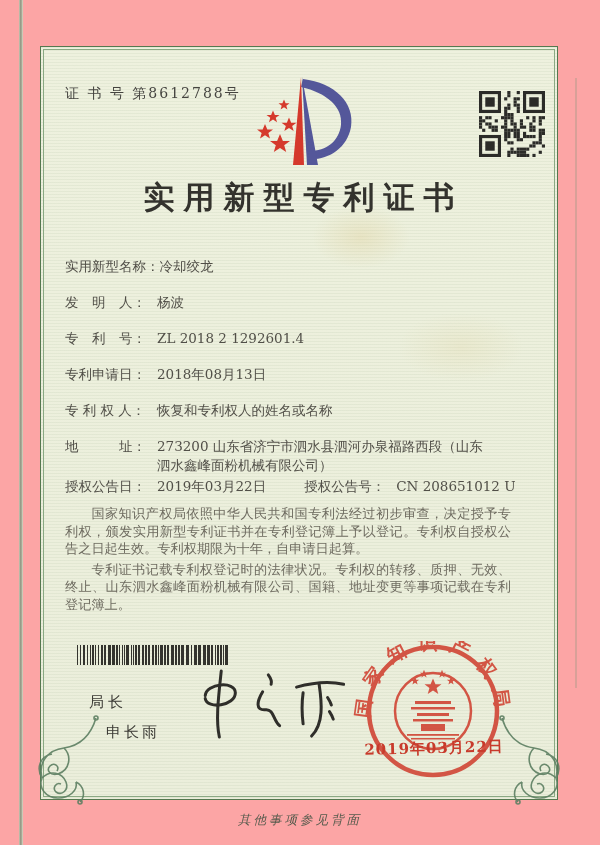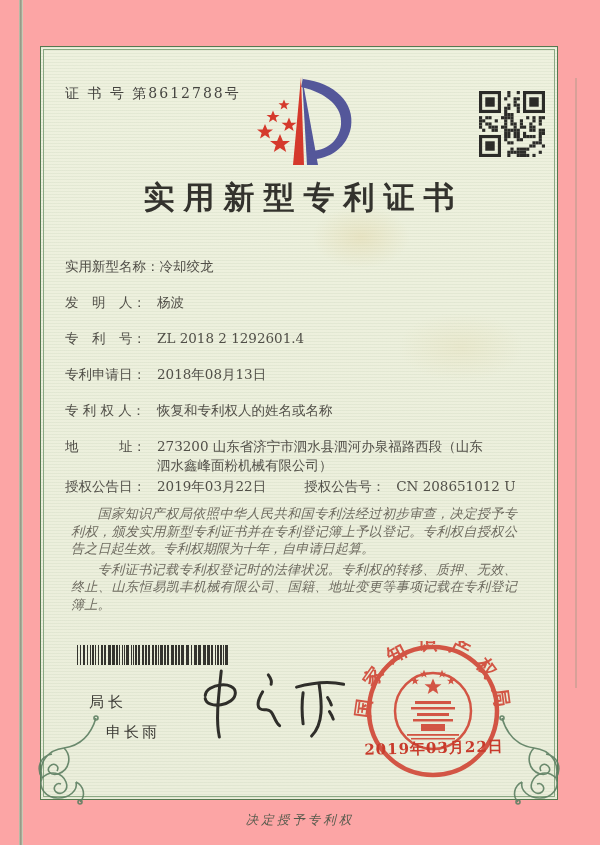--- a/index.html
+++ b/index.html
@@ -21,21 +21,21 @@
   .title{left:0;top:130px;width:100%;text-align:center;font-size:31px;font-weight:bold;
          letter-spacing:9px;color:#33322d;text-indent:9px;}
   .fields{left:24px;top:210px;width:472px;color:#514f48;}
   .f-row{display:flex;font-size:13.5px;line-height:19px;margin-bottom:17px;}
   .f-label{flex:0 0 92px;white-space:nowrap;}
   .f-value{flex:1;}
   .f-row.addr{margin-bottom:2px;}
   .f-row.addr .f-value{max-width:338px;}
   .grant .pair2{margin-left:38px;display:flex;}
   .grant{display:flex;font-size:13.5px;line-height:19px;}
-  .paras{left:30px;top:458px;width:446px;color:#6e6b60;font-style:italic;}
+  .paras{left:24px;top:458px;width:446px;color:#6e6b60;}
   .paras p{margin:0 0 3px 0;font-size:13.2px;line-height:17.5px;text-indent:2em;text-align:justify;}
   .barcode-box{left:36px;top:598px;width:154px;height:20px;}
   .signer-title{left:48px;top:646px;font-size:15px;letter-spacing:4px;color:#3b3a35;font-family:"DejaVu Sans","Liberation Sans",sans-serif;}
   .signer-name{left:65px;top:676px;font-size:15px;letter-spacing:3px;color:#3b3a35;font-family:"DejaVu Sans","Liberation Sans",sans-serif;}
   .sig-svg{left:152px;top:614px;}
   .seal-svg{left:310px;top:594px;}
   .seal-date{left:318px;top:692px;width:150px;text-align:center;font-size:15px;font-weight:bold;
              color:#c83a2b;letter-spacing:1px;transform:rotate(-1.5deg);}
   .page-note{left:0;top:730px;width:100%;text-align:center;font-size:11.5px;color:#4b4f43;letter-spacing:1px;}
   .back-note{position:absolute;left:0;top:812px;width:100%;text-align:center;font-size:12.5px;
@@ -225,21 +225,21 @@
         <span>2019年03月22日</span>
         <span class="pair2">
           <span class="f-label">授权公告号：</span>
           <span>CN 208651012 U</span>
         </span>
       </div>
     </div>
 
     <div class="abs paras">
       <p>国家知识产权局依照中华人民共和国专利法经过初步审查，决定授予专利权，颁发实用新型专利证书并在专利登记簿上予以登记。专利权自授权公告之日起生效。专利权期限为十年，自申请日起算。</p>
-      <p>专利证书记载专利权登记时的法律状况。专利权的转移、质押、无效、终止、山东恒易凯丰机械有限公司、国籍、地址变更等事项记载在专利登记簿上。</p>
+      <p>专利证书记载专利权登记时的法律状况。专利权的转移、质押、无效、终止、山东泗水鑫峰面粉机械有限公司、国籍、地址变更等事项记载在专利登记簿上。</p>
     </div>
 
     <svg id="barcode" class="abs barcode-box" width="154" height="20" viewBox="0 0 154 20" preserveAspectRatio="none">
         <rect x="0" y="0" width="1" height="20" fill="#34342e"></rect>
         <rect x="3" y="0" width="1" height="20" fill="#34342e"></rect>
         <rect x="6" y="0" width="2" height="20" fill="#34342e"></rect>
         <rect x="10" y="0" width="1" height="20" fill="#34342e"></rect>
         <rect x="13" y="0" width="1" height="20" fill="#34342e"></rect>
         <rect x="15" y="0" width="2" height="20" fill="#34342e"></rect>
         <rect x="18" y="0" width="1" height="20" fill="#34342e"></rect>
@@ -352,14 +352,14 @@
       <path d="M 38,34 C 46,42 44,56 32,60 C 24,62 20,56 24,52 C 28,48 34,52 31,57"></path>
       <path d="M 16,64 C 24,56 36,58 40,68 C 43,76 36,82 30,78 C 26,74 30,68 35,70"></path>
       <path d="M 16,64 C 10,54 14,42 26,40"></path>
       <path d="M 16,64 C 12,74 20,84 32,84 C 44,84 52,76 50,68"></path>
       <path d="M 50,68 C 58,72 60,82 54,88"></path>
       <circle cx="70" cy="4" r="2"></circle>
       <circle cx="54" cy="88" r="2"></circle>
     </g>
   </svg>
 
-  <div class="back-note">决定授予专利权</div>
+  <div class="back-note">其他事项参见背面</div>
 </div>
 
 </body></html>

